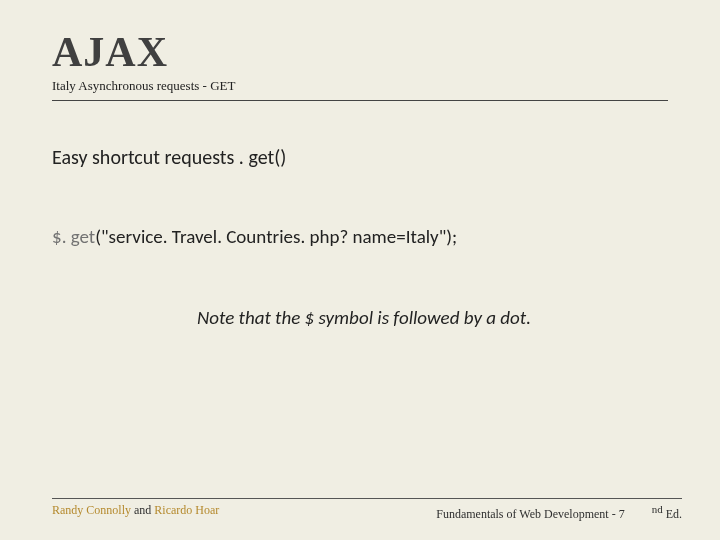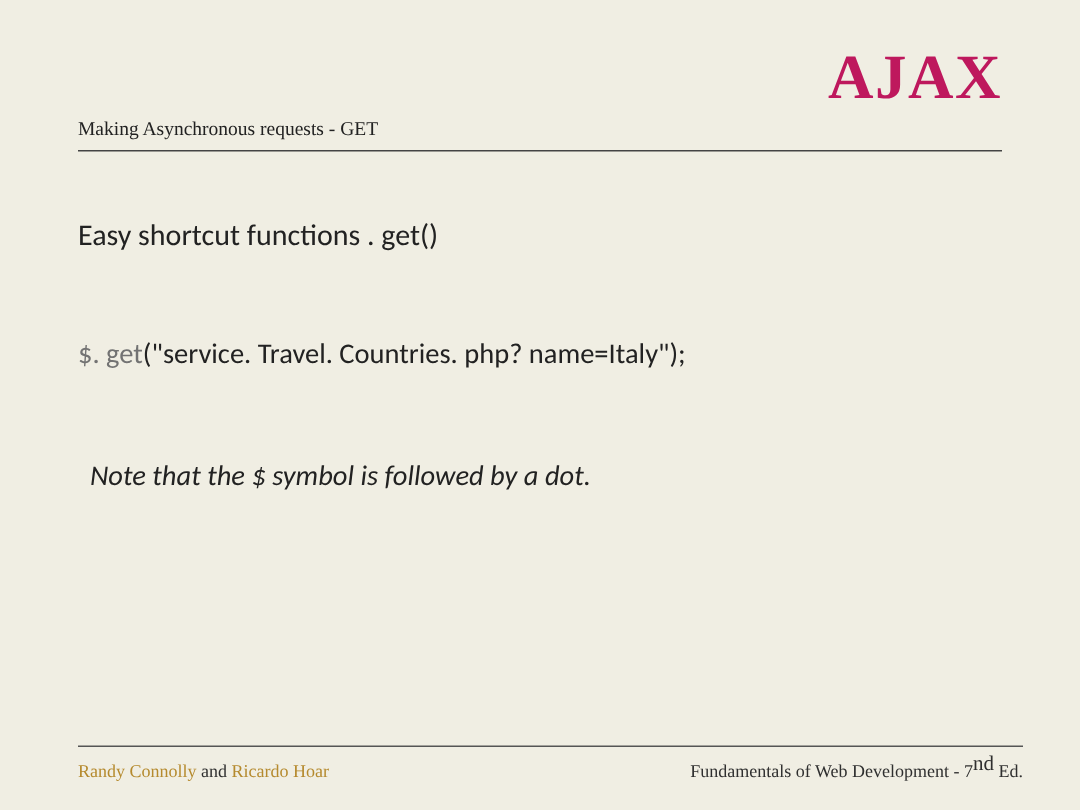--- a/index.html
+++ b/index.html
@@ -13,22 +13,21 @@
   .slide {
     padding: 28px 52px 0 52px;
     height: 100%;
     position: relative;
   }
   .title {
     font-family: "Bodoni MT", Didot, "Times New Roman", serif;
     font-weight: 900;
     font-size: 42px;
     letter-spacing: 1px;
-    color: #be185d;
-    text-align: right;
+    color: #404040;
   }
   .subtitle {
     font-family: "Times New Roman", Times, serif;
     font-size: 13px;
     color: #222;
     margin-top: 2px;
   }
   .rule {
     border: none;
     border-top: 1px solid #444;
@@ -48,54 +47,55 @@
   }
   .code-fn { color: #737373; }
   .code-arg { color: #222; }
   .note-line {
     font-family: Calibri, Arial, sans-serif;
     font-style: italic;
     font-size: 19px;
     color: #222;
     margin-top: 58px;
     margin-left: 8px;
+    text-align: center;
   }
   .footer {
     position: absolute;
     left: 52px;
     right: 38px;
     bottom: 18px;
   }
   .footer-rule {
     border: none;
     border-top: 1px solid #555;
     margin-bottom: 4px;
     width: 100%;
   }
   .footer-row {
     display: flex;
     justify-content: space-between;
-    align-items: flex-end;
+    align-items: flex-start;
     font-family: "Times New Roman", Times, serif;
     font-size: 12px;
   }
   .footer-left { color: #2f2f2f; }
   .footer-left .author { color: #b58a2e; }
   .footer-right { color: #2f2f2f; }
-  .footer-right sup { font-size: 14px; vertical-align: super; }
+  .footer-right sup { font-size: 11px; vertical-align: super; margin-left: 27px; }
 </style>
 </head>
 <body>
 
 <div class="slide">
   <div class="title">AJAX</div>
-  <div class="subtitle">Making Asynchronous requests - GET</div>
+  <div class="subtitle">Italy Asynchronous requests - GET</div>
   <hr class="rule">
 
-  <div class="body-line1">Easy shortcut functions . get()</div>
+  <div class="body-line1">Easy shortcut requests . get()</div>
 
   <div class="code-line">
     <span class="code-fn">$. get</span><span class="code-arg">("service. Travel. Countries. php? name=Italy");</span>
   </div>
 
   <div class="note-line">Note that the $ symbol is followed by a dot.</div>
 
   <div class="footer">
     <hr class="footer-rule">
     <div class="footer-row">

